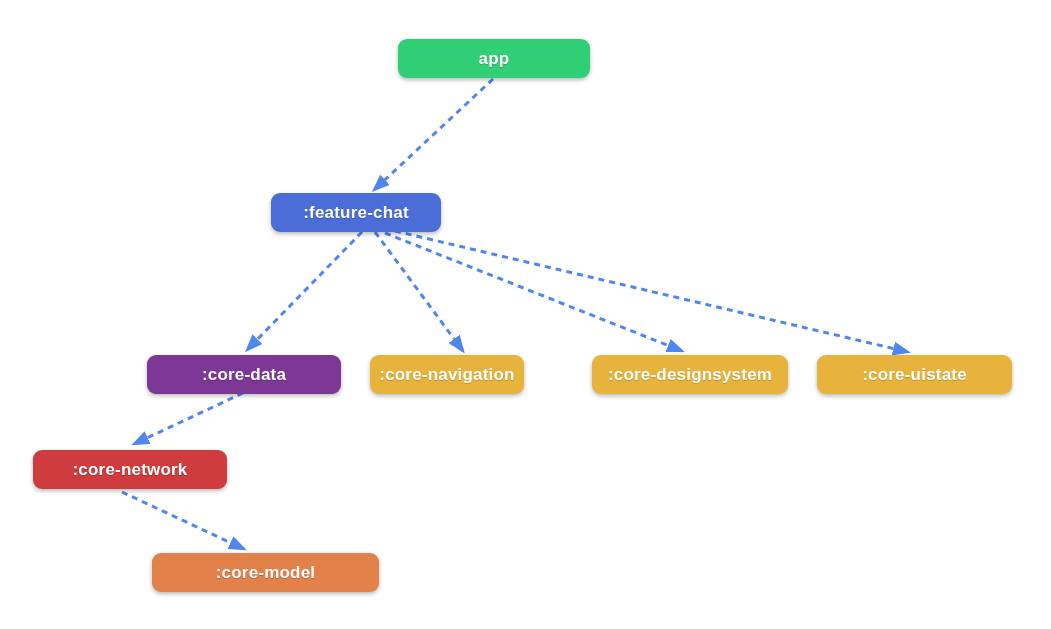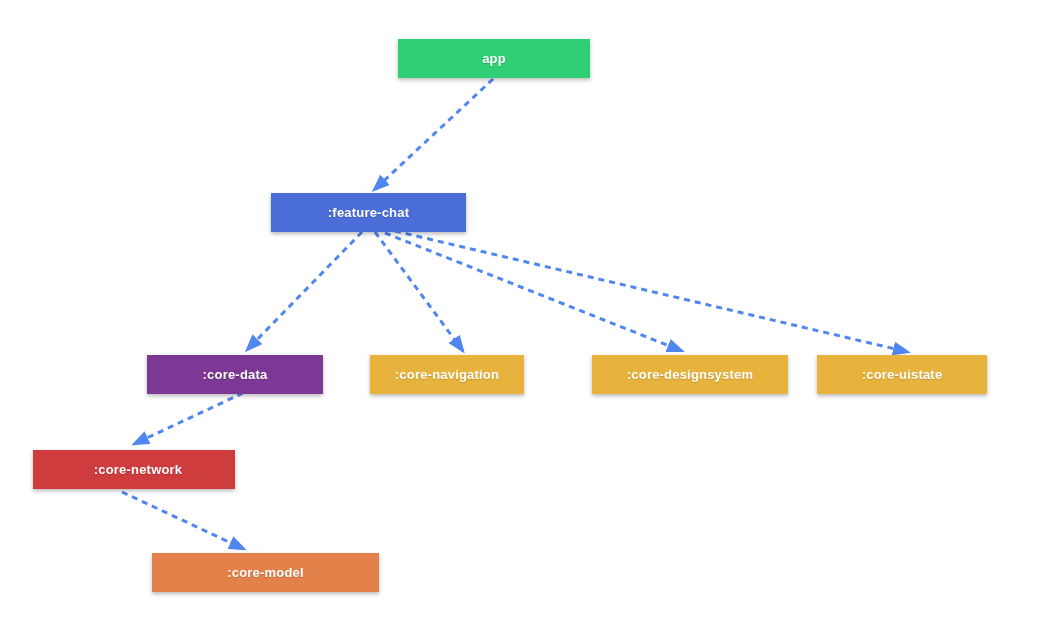--- a/index.html
+++ b/index.html
@@ -15,24 +15,24 @@
     stroke: var(--edge-color, #4f86f0);
     stroke-width: 3;
     stroke-dasharray: 6 5;
     fill: none;
   }
   #arrowhead-path { fill: var(--edge-color, #4f86f0); }
   .node {
     position: absolute; z-index: 2;
     height: 39px;
     display: flex; align-items: center; justify-content: center;
-    border-radius: 0;
+    border-radius: 9px;
     color: #ffffff;
     font-weight: 700;
-    font-size: 13px;
+    font-size: 17px;
     letter-spacing: 0.2px;
     text-shadow: 0 1px 1px rgba(0,0,0,0.18);
     box-shadow: 0 2px 4px rgba(0,0,0,0.28);
   }
 </style>
 </head>
 <body>
 
 <svg id="edges" width="1051" height="629" viewBox="0 0 1051 629" aria-hidden="true">
   <defs>
@@ -43,19 +43,19 @@
   <line class="edge" x1="493" y1="79" x2="374" y2="190" marker-end="url(#arrow)"></line>
   <line class="edge" x1="362" y1="232" x2="247" y2="350" marker-end="url(#arrow)"></line>
   <line class="edge" x1="375" y1="232" x2="463" y2="351" marker-end="url(#arrow)"></line>
   <line class="edge" x1="385" y1="233" x2="682" y2="351" marker-end="url(#arrow)"></line>
   <line class="edge" x1="395" y1="231" x2="908" y2="352" marker-end="url(#arrow)"></line>
   <line class="edge" x1="243" y1="393" x2="134" y2="444" marker-end="url(#arrow)"></line>
   <line class="edge" x1="122" y1="492" x2="244" y2="549" marker-end="url(#arrow)"></line>
 </svg>
 
 <div class="node" style="left: 398px; top: 39px; width: 192px; background-color: rgb(48, 206, 117);">app</div>
-<div class="node" style="left: 271px; top: 193px; width: 195px; background-color: rgb(74, 109, 216);">:feature-chat</div>
-<div class="node" style="left: 147px; top: 355px; width: 176px; background-color: rgb(125, 55, 148);">:core-data</div>
+<div class="node" style="left: 271px; top: 193px; width: 170px; background-color: rgb(74, 109, 216);">:feature-chat</div>
+<div class="node" style="left: 147px; top: 355px; width: 194px; background-color: rgb(125, 55, 148);">:core-data</div>
 <div class="node" style="left: 370px; top: 355px; width: 154px; background-color: rgb(231, 179, 60);">:core-navigation</div>
 <div class="node" style="left: 592px; top: 355px; width: 196px; background-color: rgb(231, 179, 60); text-align: center;">:core-designsystem</div>
-<div class="node" style="left: 817px; top: 355px; width: 170px; background-color: rgb(231, 179, 60);">:core-uistate</div>
-<div class="node" style="left: 33px; top: 450px; width: 194px; background-color: rgb(206, 60, 62); padding-left: 8px;">:core-network</div>
+<div class="node" style="left: 817px; top: 355px; width: 195px; background-color: rgb(231, 179, 60);">:core-uistate</div>
+<div class="node" style="left: 33px; top: 450px; width: 194px; background-color: rgb(206, 60, 62);">:core-network</div>
 <div class="node" style="left: 152px; top: 553px; width: 227px; background-color: rgb(226, 129, 74);">:core-model</div>
 
 </body></html>

